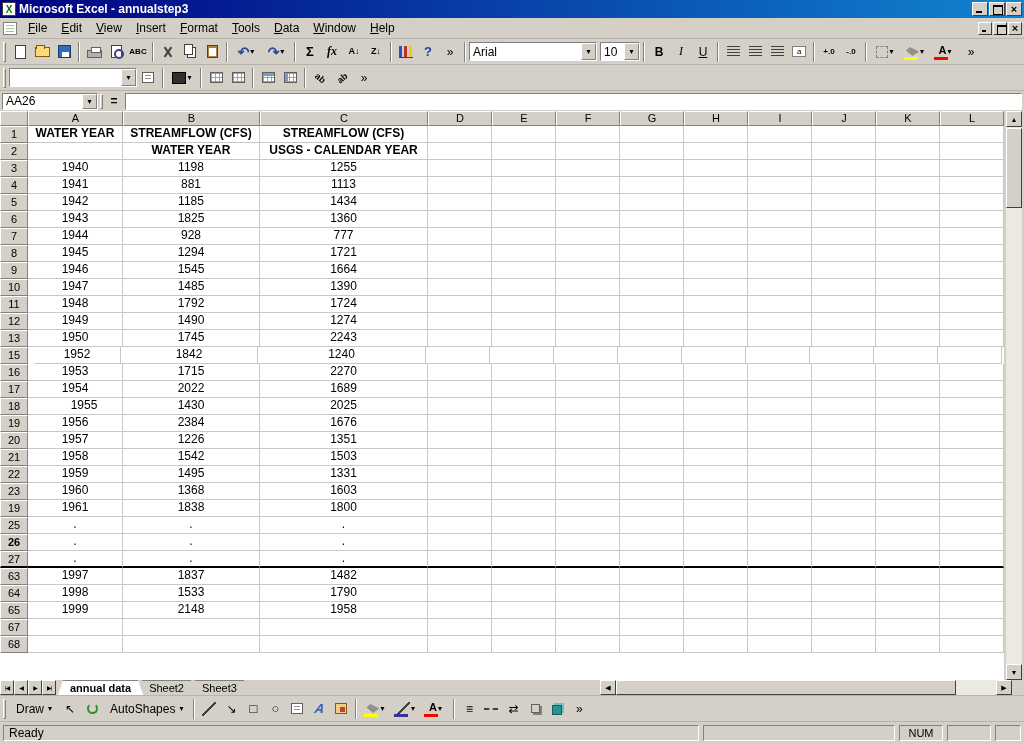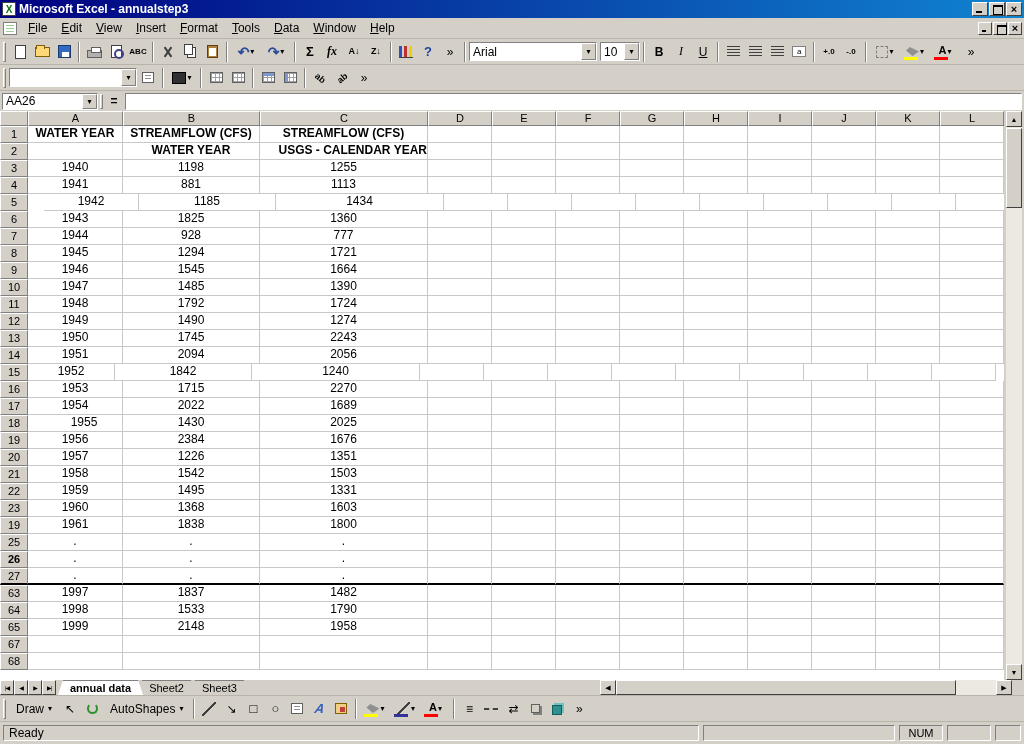--- a/index.html
+++ b/index.html
@@ -372,21 +372,21 @@
         <div class="cell b" style="width: 64px;"></div>
         <div class="cell b" style="width: 64px;"></div>
         <div class="cell b" style="width: 64px;"></div>
         <div class="cell b" style="width: 64px;"></div>
         <div class="cell b" style="width: 64px;"></div>
       </div>
       <div class="grid-row">
         <div class="row-hdr">2</div>
         <div class="cell b" style="width: 95px;"></div>
         <div class="cell b" style="width: 137px;">WATER YEAR</div>
-        <div class="cell b" style="width: 168px; text-align: right;">USGS - CALENDAR YEAR</div>
+        <div class="cell b" style="width: 168px;">USGS - CALENDAR YEAR</div>
         <div class="cell b" style="width: 64px;"></div>
         <div class="cell b" style="width: 64px;"></div>
         <div class="cell b" style="width: 64px;"></div>
         <div class="cell b" style="width: 64px;"></div>
         <div class="cell b" style="width: 64px;"></div>
         <div class="cell b" style="width: 64px;"></div>
         <div class="cell b" style="width: 64px;"></div>
         <div class="cell b" style="width: 64px;"></div>
         <div class="cell b" style="width: 64px;"></div>
       </div>
@@ -415,21 +415,21 @@
         <div class="cell" style="width: 64px;"></div>
         <div class="cell" style="width: 64px;"></div>
         <div class="cell" style="width: 64px;"></div>
         <div class="cell" style="width: 64px;"></div>
         <div class="cell" style="width: 64px;"></div>
         <div class="cell" style="width: 64px;"></div>
         <div class="cell" style="width: 64px;"></div>
       </div>
       <div class="grid-row">
         <div class="row-hdr">5</div>
-        <div class="cell" style="width: 95px; margin-left: 16px;">1942</div>
+        <div class="cell" style="width: 95px;">1942</div>
         <div class="cell" style="width: 137px;">1185</div>
         <div class="cell" style="width: 168px;">1434</div>
         <div class="cell" style="width: 64px;"></div>
         <div class="cell" style="width: 64px;"></div>
         <div class="cell" style="width: 64px;"></div>
         <div class="cell" style="width: 64px;"></div>
         <div class="cell" style="width: 64px;"></div>
         <div class="cell" style="width: 64px;"></div>
         <div class="cell" style="width: 64px;"></div>
         <div class="cell" style="width: 64px;"></div>
@@ -549,37 +549,22 @@
         <div class="cell" style="width: 64px;"></div>
         <div class="cell" style="width: 64px;"></div>
         <div class="cell" style="width: 64px;"></div>
         <div class="cell" style="width: 64px;"></div>
         <div class="cell" style="width: 64px;"></div>
         <div class="cell" style="width: 64px;"></div>
         <div class="cell" style="width: 64px;"></div>
         <div class="cell" style="width: 64px;"></div>
       </div>
       <div class="grid-row">
-        <div class="row-hdr">14</div>
-        <div class="cell" style="width: 95px;">1951</div>
-        <div class="cell" style="width: 137px;">2094</div>
-        <div class="cell" style="width: 168px;">2056</div>
-        <div class="cell" style="width: 64px;"></div>
-        <div class="cell" style="width: 64px;"></div>
-        <div class="cell" style="width: 64px;"></div>
-        <div class="cell" style="width: 64px;"></div>
-        <div class="cell" style="width: 64px;"></div>
-        <div class="cell" style="width: 64px;"></div>
-        <div class="cell" style="width: 64px;"></div>
-        <div class="cell" style="width: 64px;"></div>
-        <div class="cell" style="width: 64px;"></div>
-      </div>
-      <div class="grid-row">
         <div class="row-hdr">15</div>
-        <div class="cell" style="width: 87px;">1952</div>
+        <div class="cell" style="width: 87px; margin-left: 6px;">1952</div>
         <div class="cell" style="width: 137px;">1842</div>
         <div class="cell" style="width: 168px;">1240</div>
         <div class="cell" style="width: 64px;"></div>
         <div class="cell" style="width: 64px;"></div>
         <div class="cell" style="width: 64px;"></div>
         <div class="cell" style="width: 64px;"></div>
         <div class="cell" style="width: 64px;"></div>
         <div class="cell" style="width: 64px;"></div>
         <div class="cell" style="width: 64px;"></div>
         <div class="cell" style="width: 64px;"></div>

